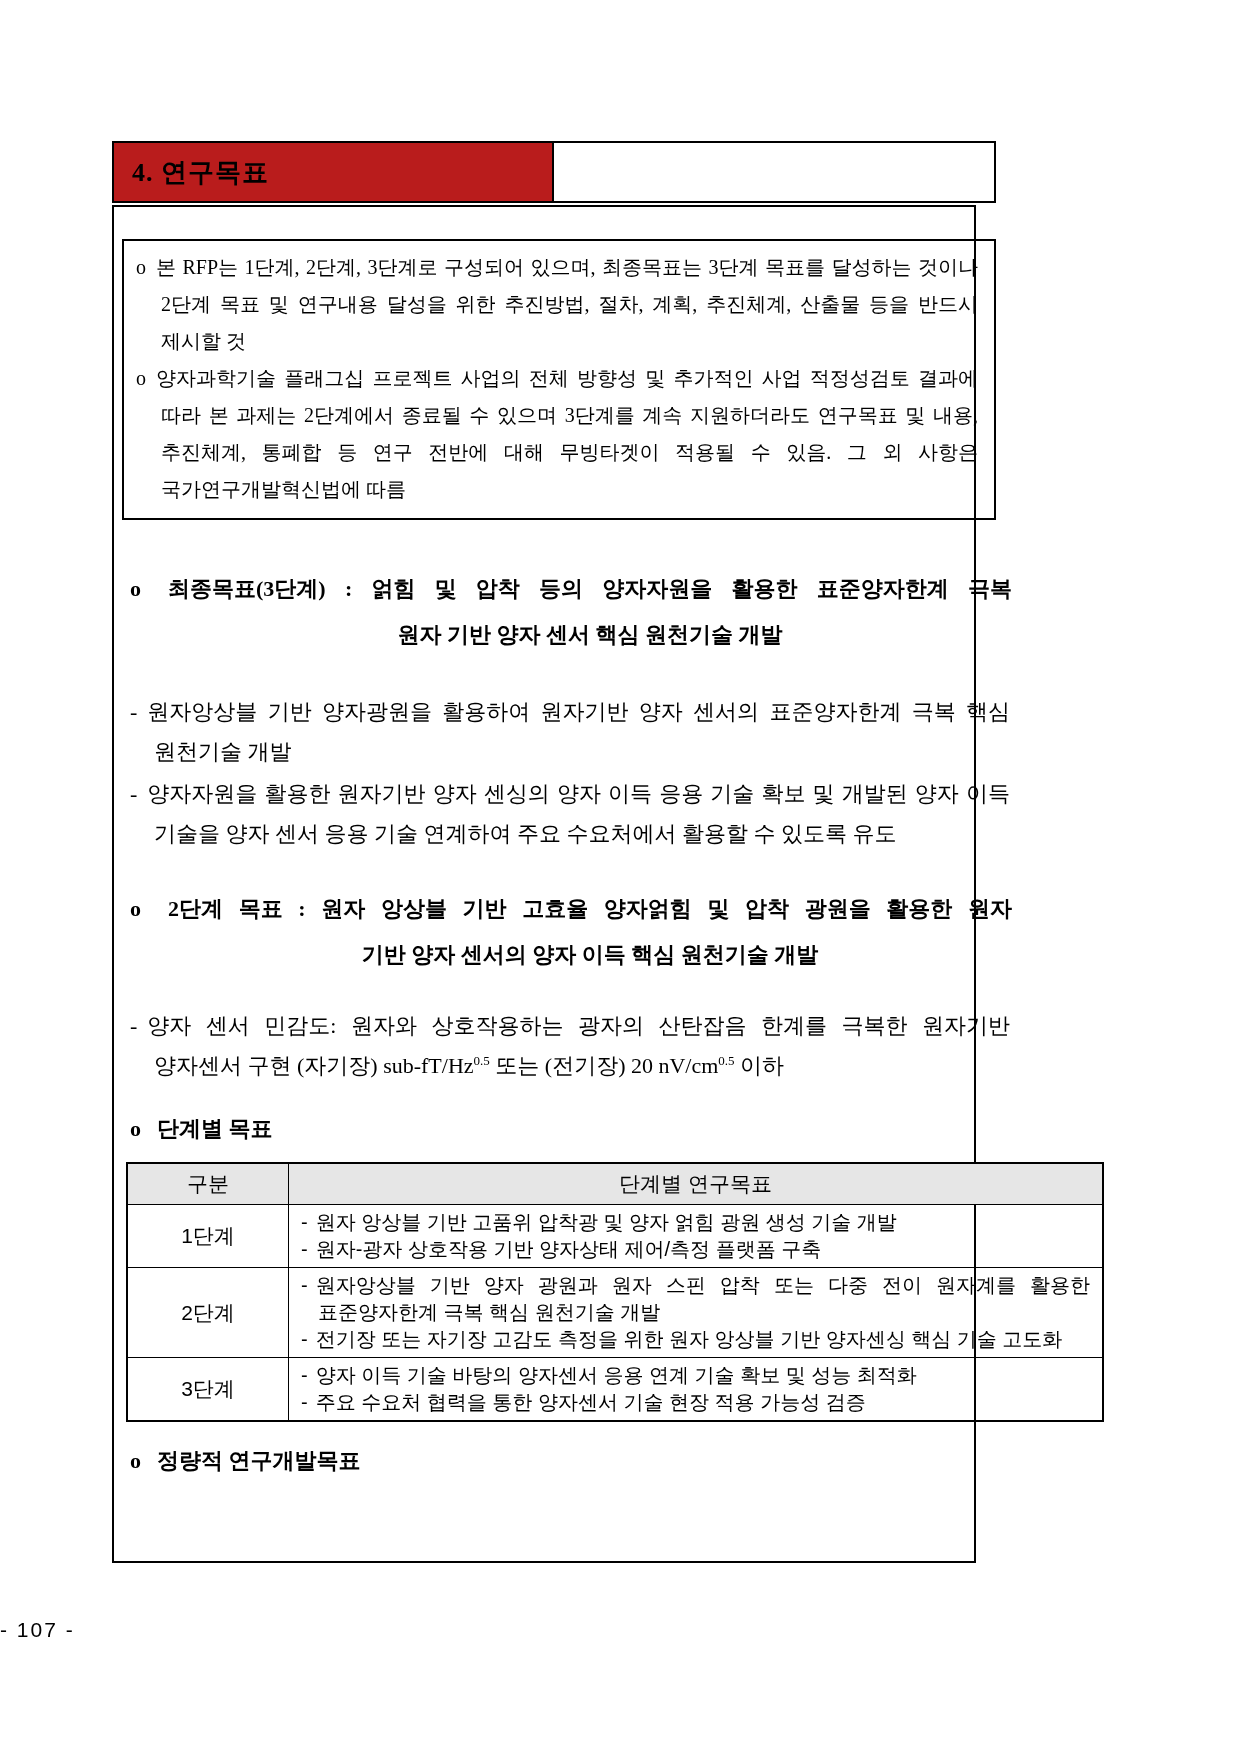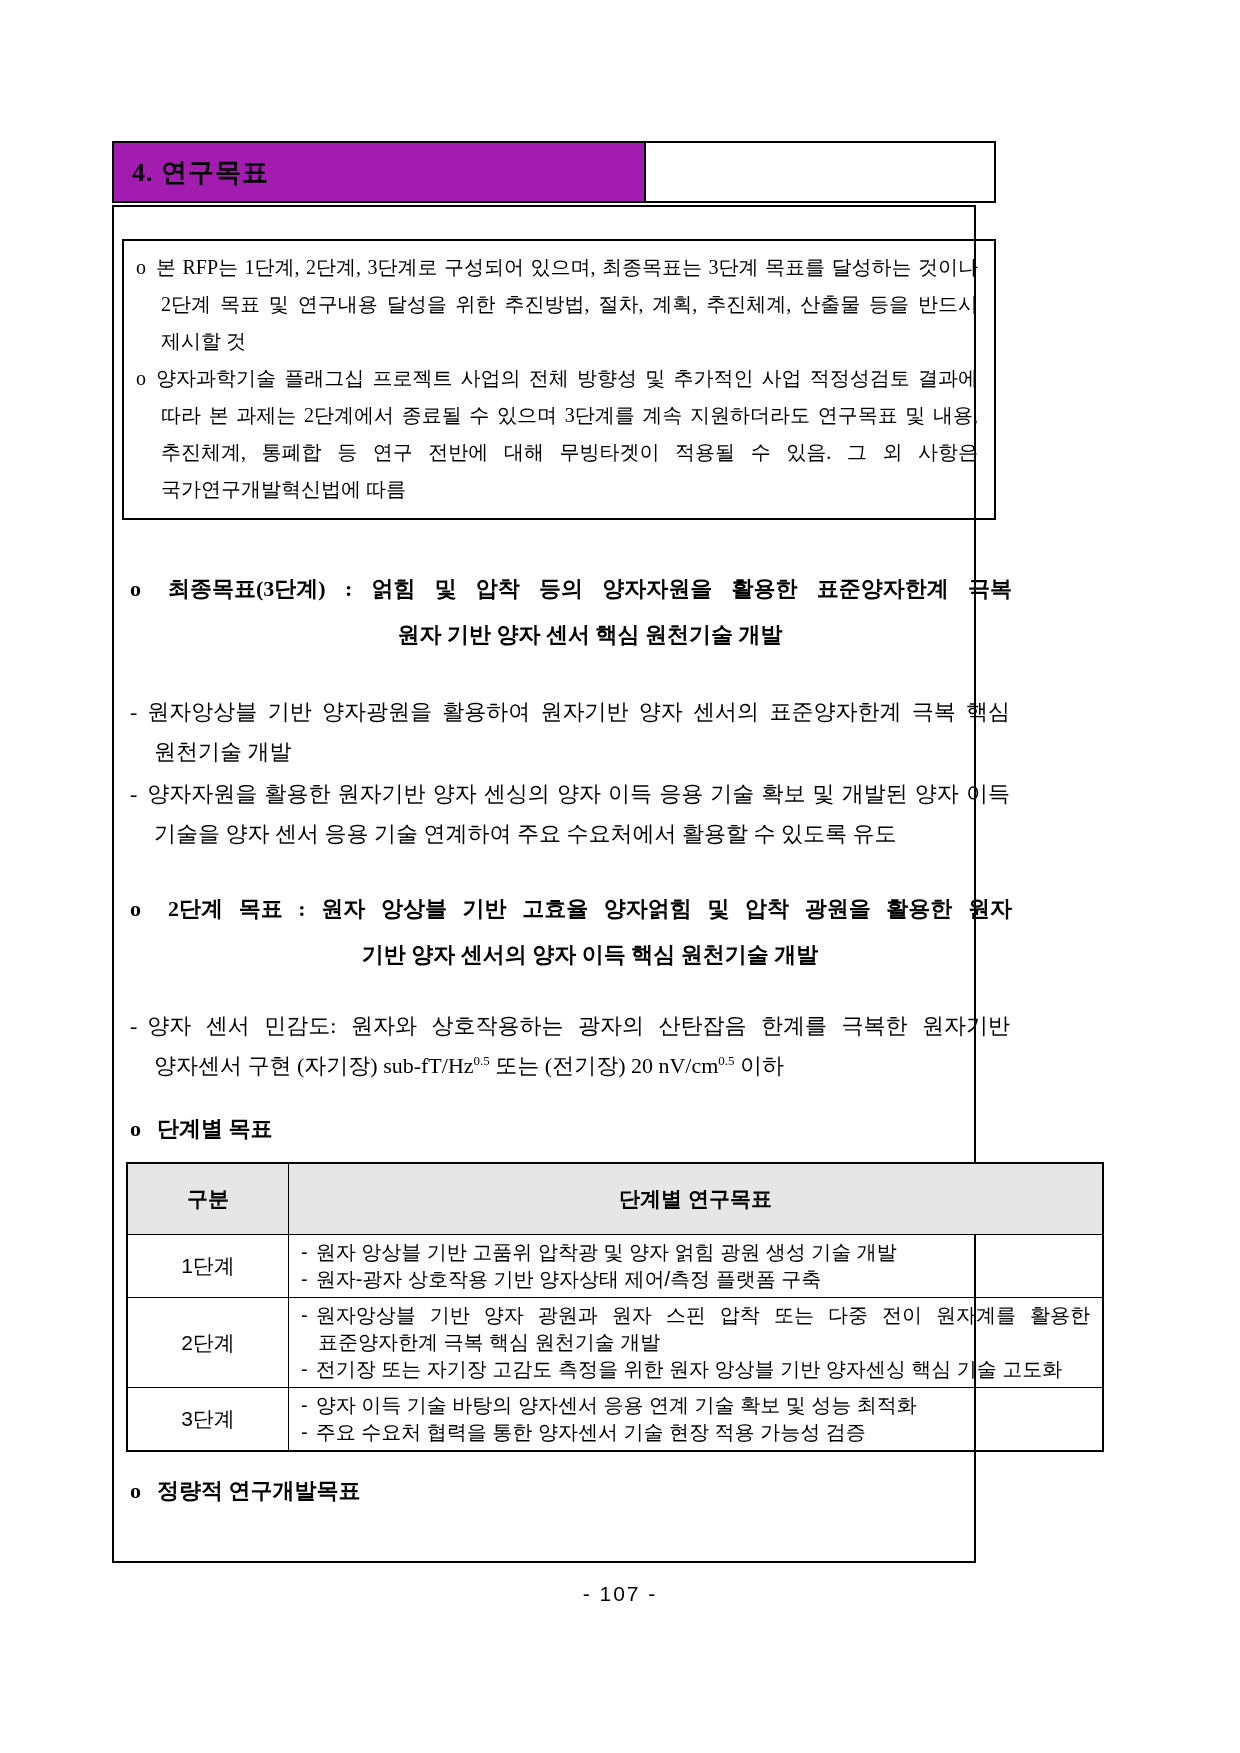--- a/index.html
+++ b/index.html
@@ -4,21 +4,21 @@
 <style>
   html, body { margin:0; padding:0; background:#ffffff; }
   .page {
     position:relative; width:1240px; height:1753px; background:#ffffff;
     font-family:"Liberation Serif", serif; color:#000; overflow:hidden;
   }
 
   
   .header-row { position:absolute; left:112px; top:141px; width:884px; height:62px; display:flex; }
   .header-title-cell {
-    width:534px; box-sizing:border-box; background:#a21caf; border:2px solid #000;
+    width:442px; box-sizing:border-box; background:#b91c1c; border:2px solid #000;
     display:flex; align-items:center; padding-left:18px;
     font-weight:bold; font-size:26px; letter-spacing:1px;
   }
   .header-empty-cell { flex:1; box-sizing:border-box; border:2px solid #000; border-left:none; background:#fff; }
 
   
   .outer-box {
     position:absolute; left:112px; top:205px; width:864px; height:1358px;
     border:2px solid #000; box-sizing:border-box;
   }
@@ -54,29 +54,29 @@
   .sub-heading { margin:26px 0 0 16px; font-weight:bold; font-size:22px; line-height:34px; }
   .sub-heading.last { margin-top:22px; }
   .sub-heading .marker { margin-right:16px; }
 
   
   .stage-table {
     margin:16px 0 0 12px; border-collapse:collapse; width:978px;
     font-family:"Liberation Sans", sans-serif; font-size:20px; border:2px solid #000;
   }
   .stage-table th, .stage-table td { border:1px solid #000; }
-  .stage-table th { background:#e6e6e6; font-weight:bold; padding:21px 4px; font-size:21px; }
+  .stage-table th { background:#e6e6e6; font-weight:normal; padding:6px 4px; font-size:21px; }
   .stage-table td.stage-cell { width:158px; text-align:center; vertical-align:middle; font-size:21px; }
   .stage-table td.goals-cell { padding:4px 12px; }
   .t-bullet { line-height:27px; text-align:justify; word-break:keep-all; padding-left:17px; text-indent:-17px; }
   .t-dash { margin-right:8px; }
 
   
   .footer {
-    position:absolute; top:1582px; left:0; width:100%; text-align:center;
+    position:absolute; top:1618px; left:0; width:100%; text-align:left;
     font-family:"Liberation Sans", sans-serif; font-size:21px; letter-spacing:2px;
   }
 </style>
 </head>
 <body>
 
 <div class="page">
 
   <div class="header-row">
     <div class="header-title-cell">

